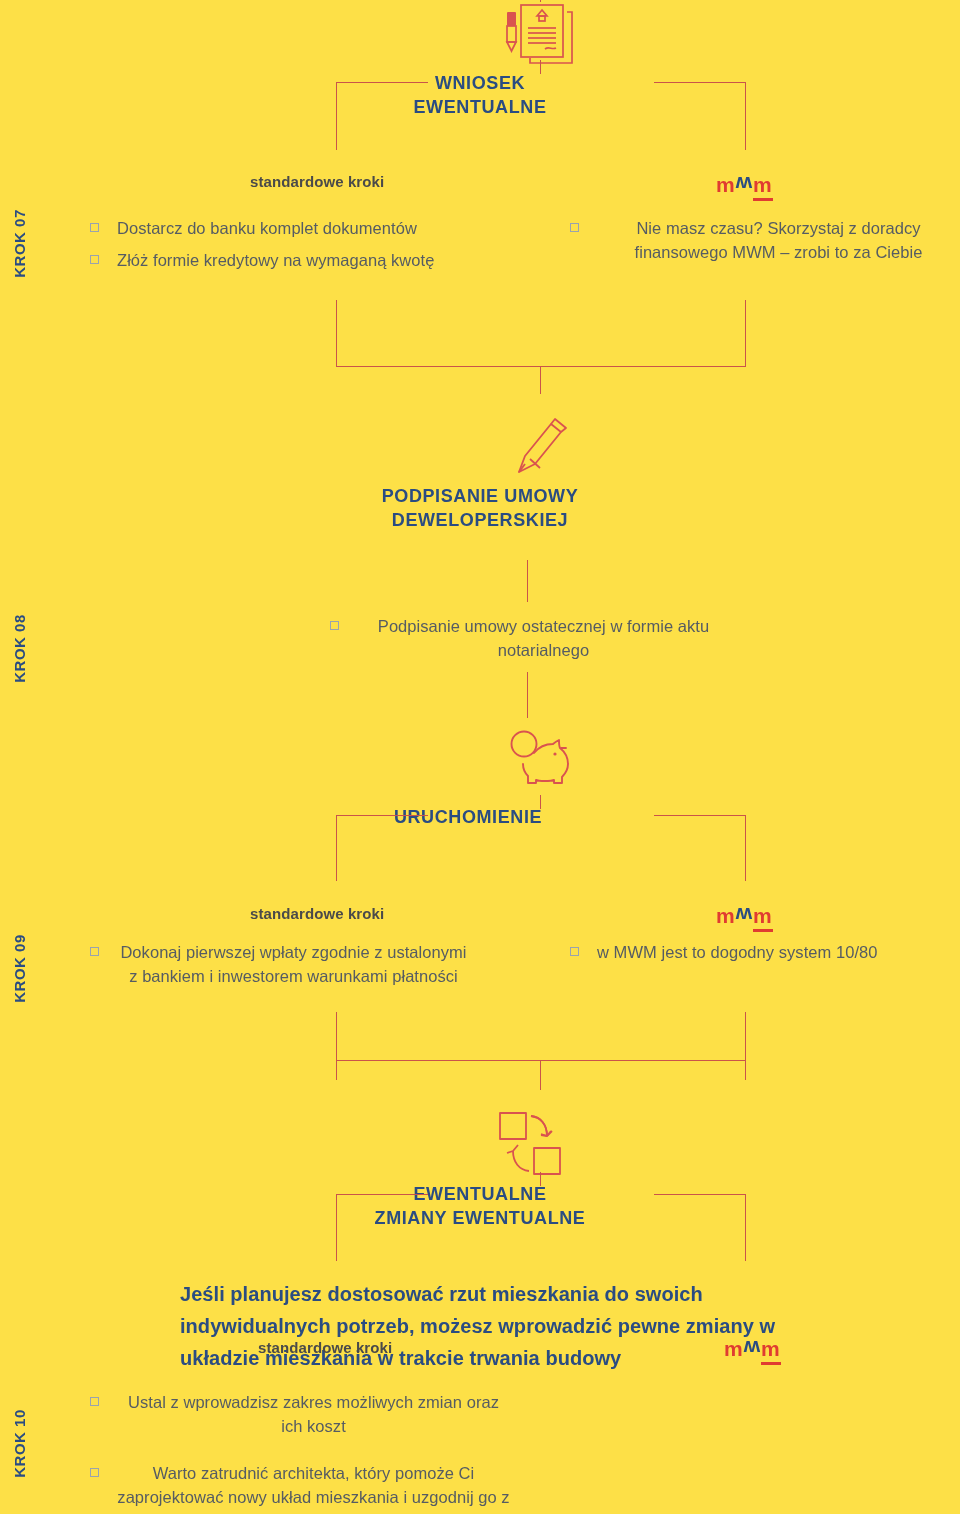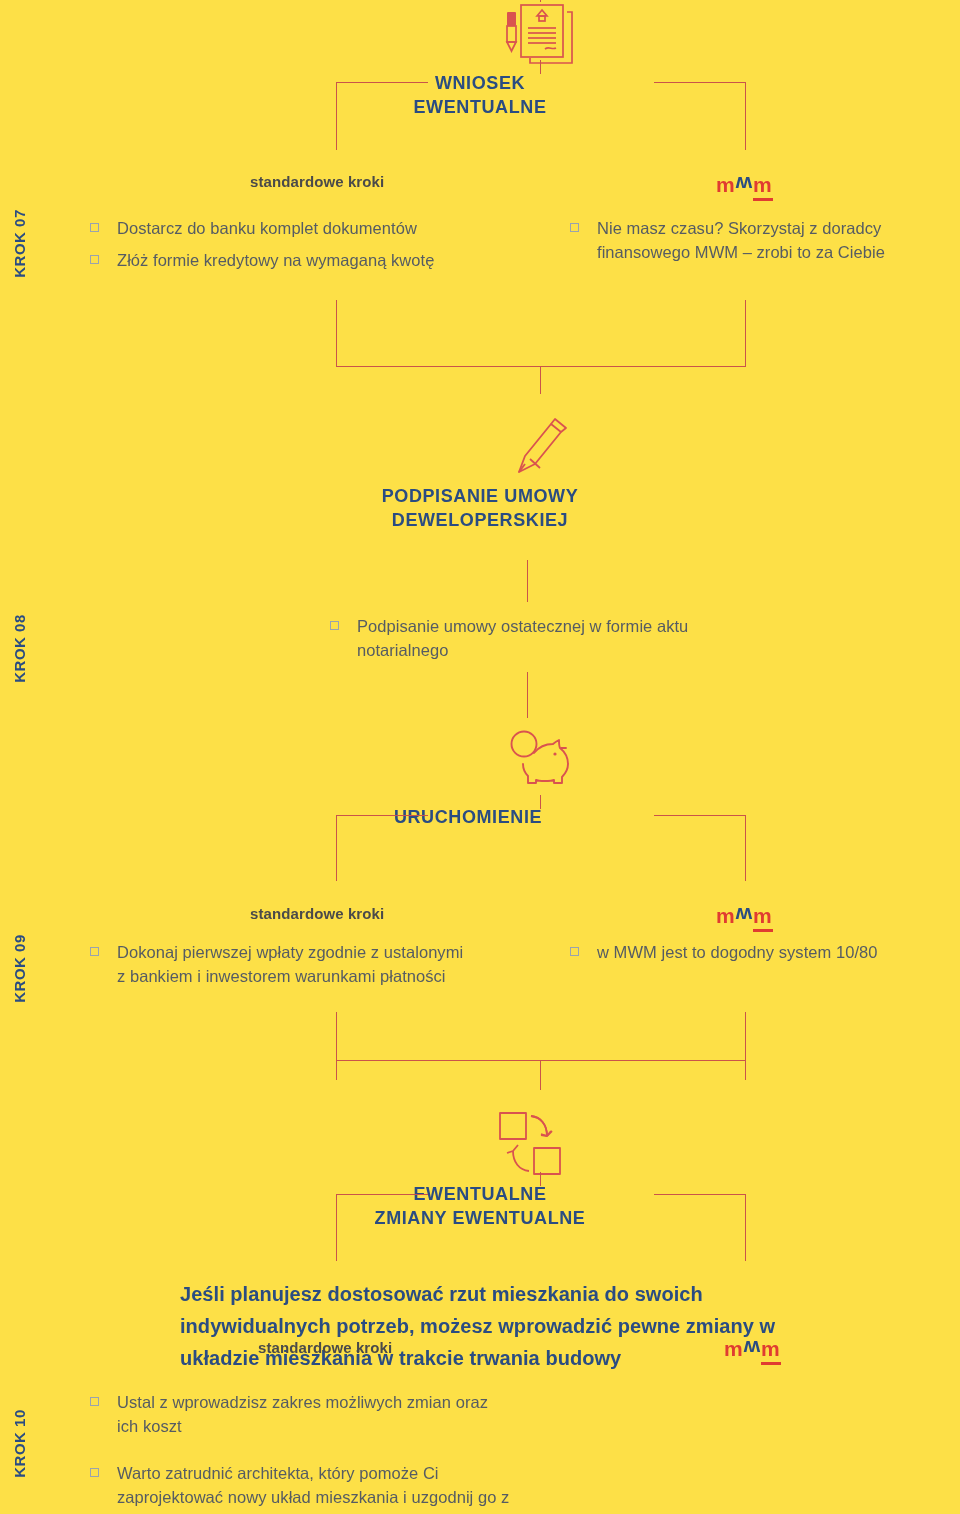--- a/index.html
+++ b/index.html
@@ -87,21 +87,21 @@
   .mwm .m2 { position: relative; }
   .mwm .ul {
     position: absolute;
     left: 0; right: 0;
     bottom: -5px;
     height: 3px;
     background: #e03c31;
   }
 
   
-  .blist { position: absolute; }
+  .blist { position: absolute; text-align: center; }
   .bitem {
     position: relative;
     display: flex;
     align-items: flex-start;
     margin-bottom: 8px;
   }
   .bbox {
     flex: 0 0 auto;
     width: 9px; height: 9px;
     border: 1px solid #9aa3ad;

